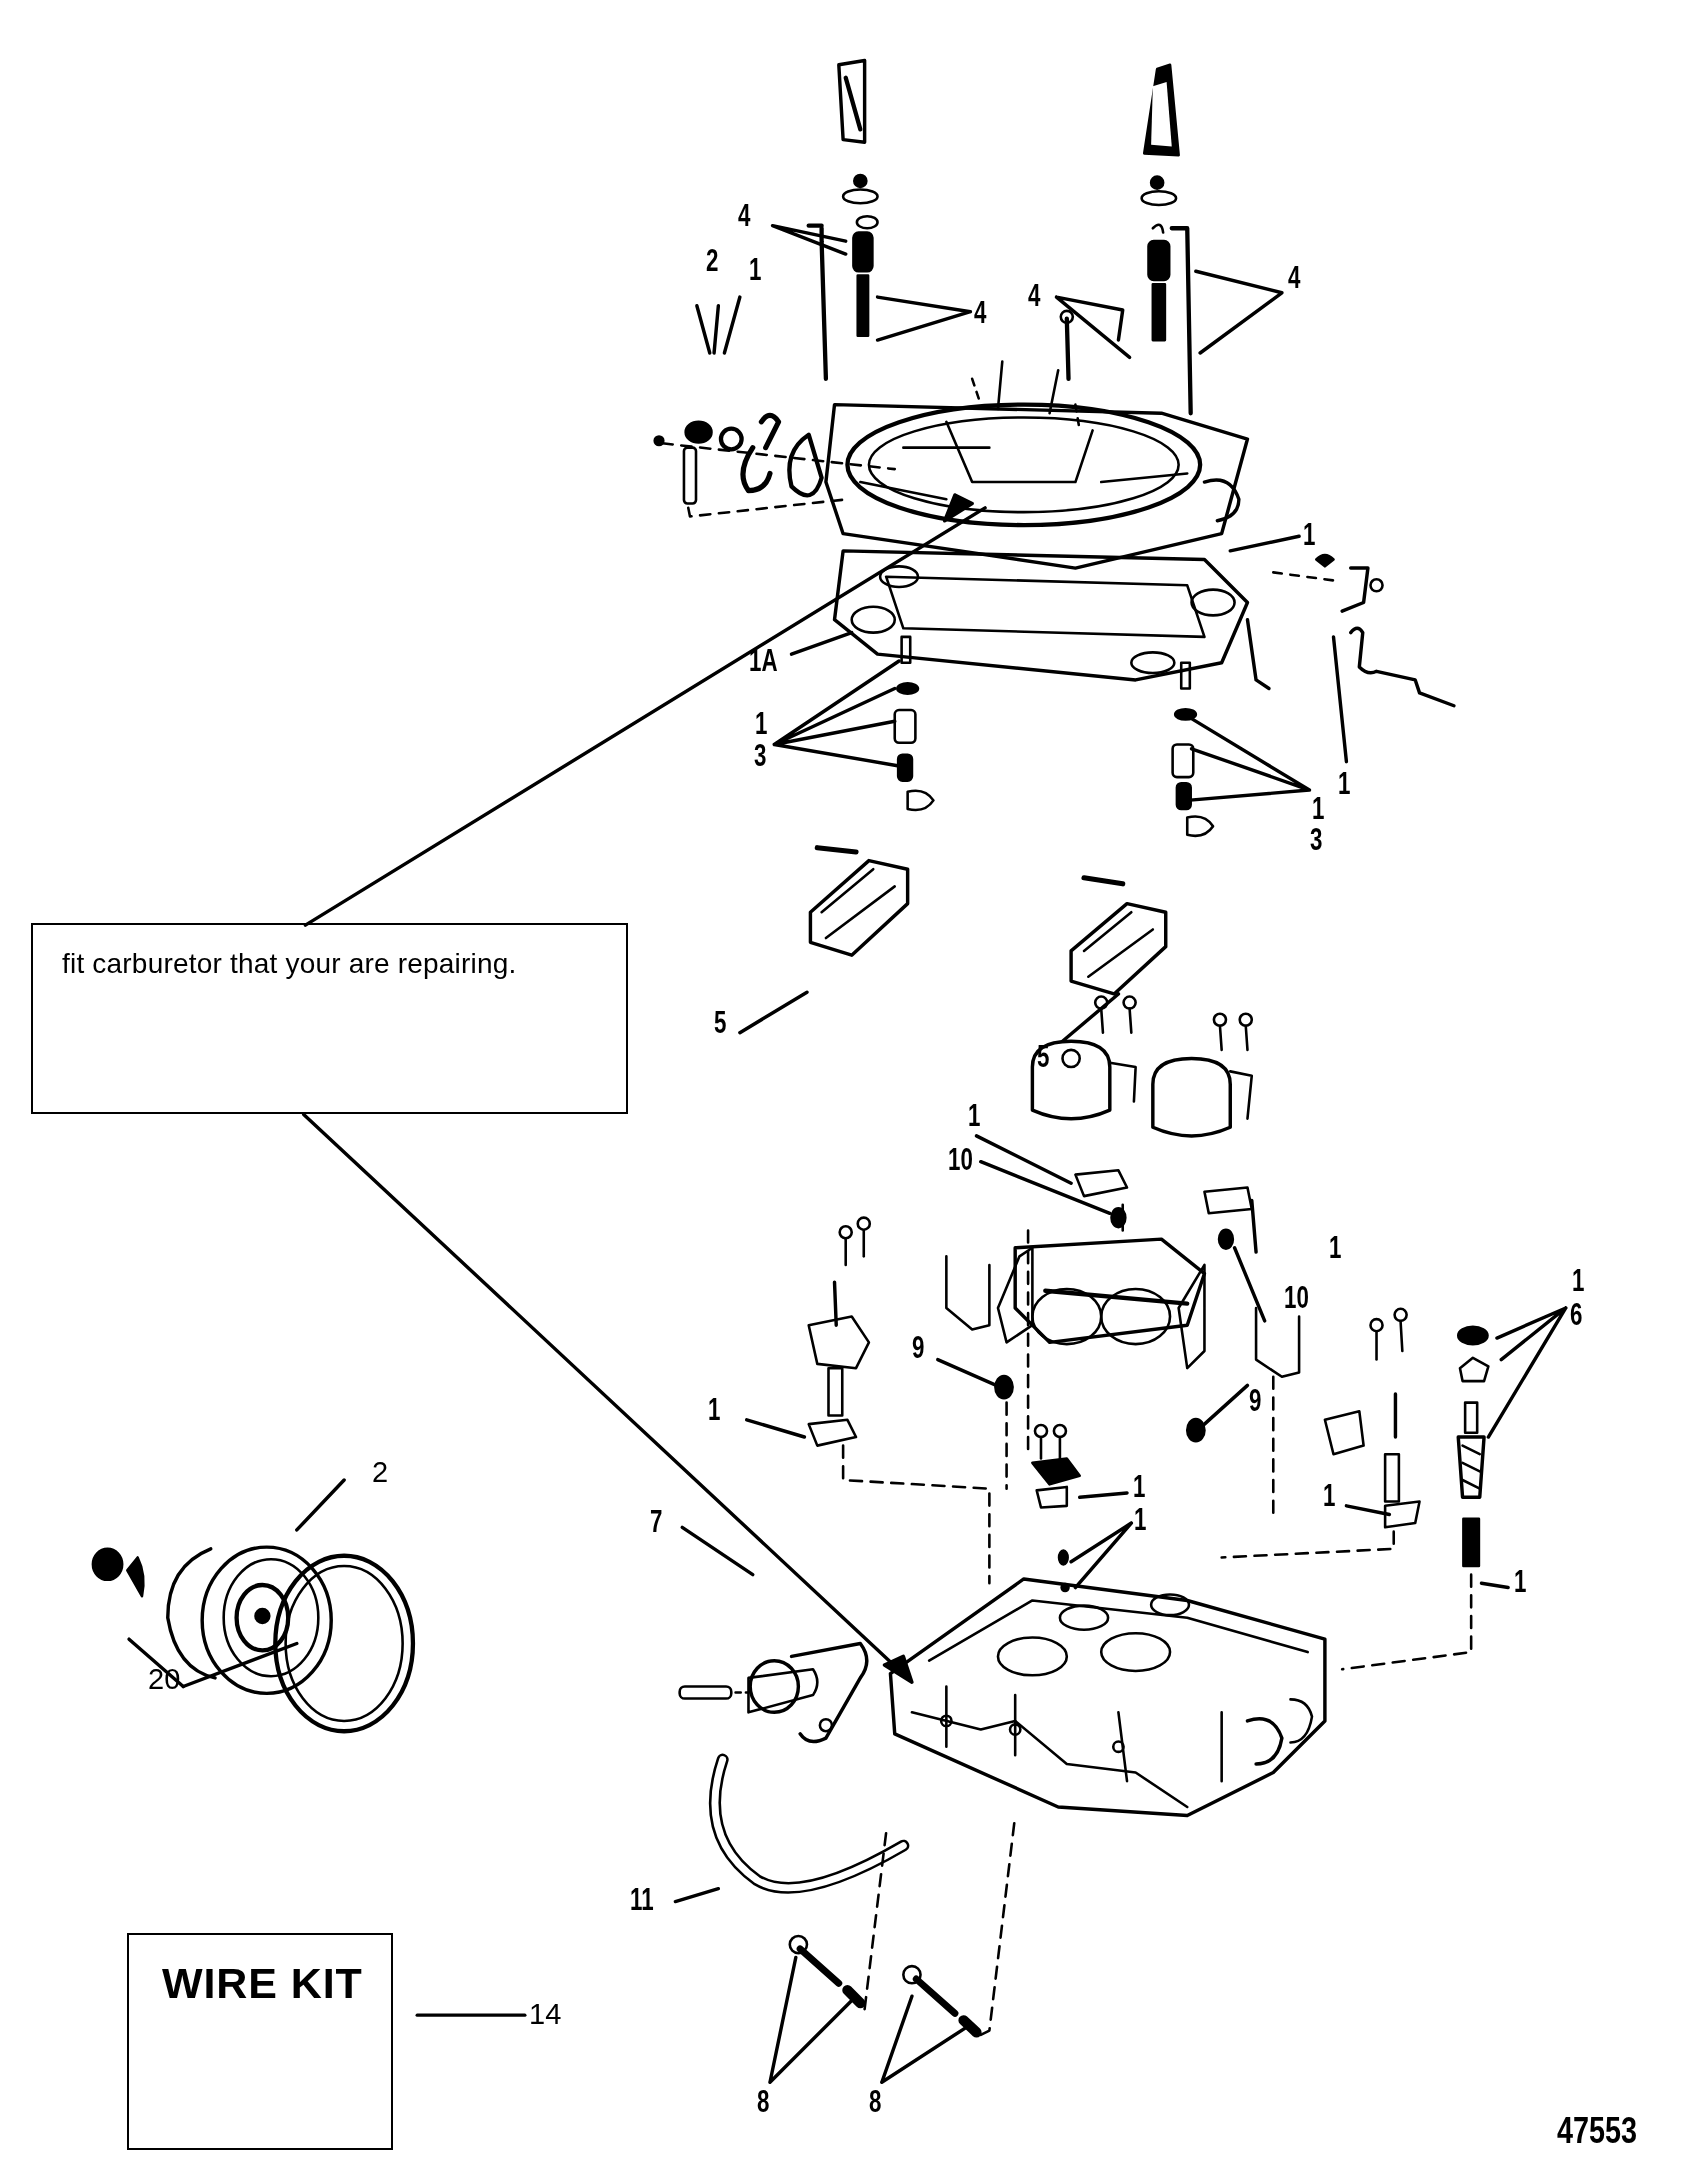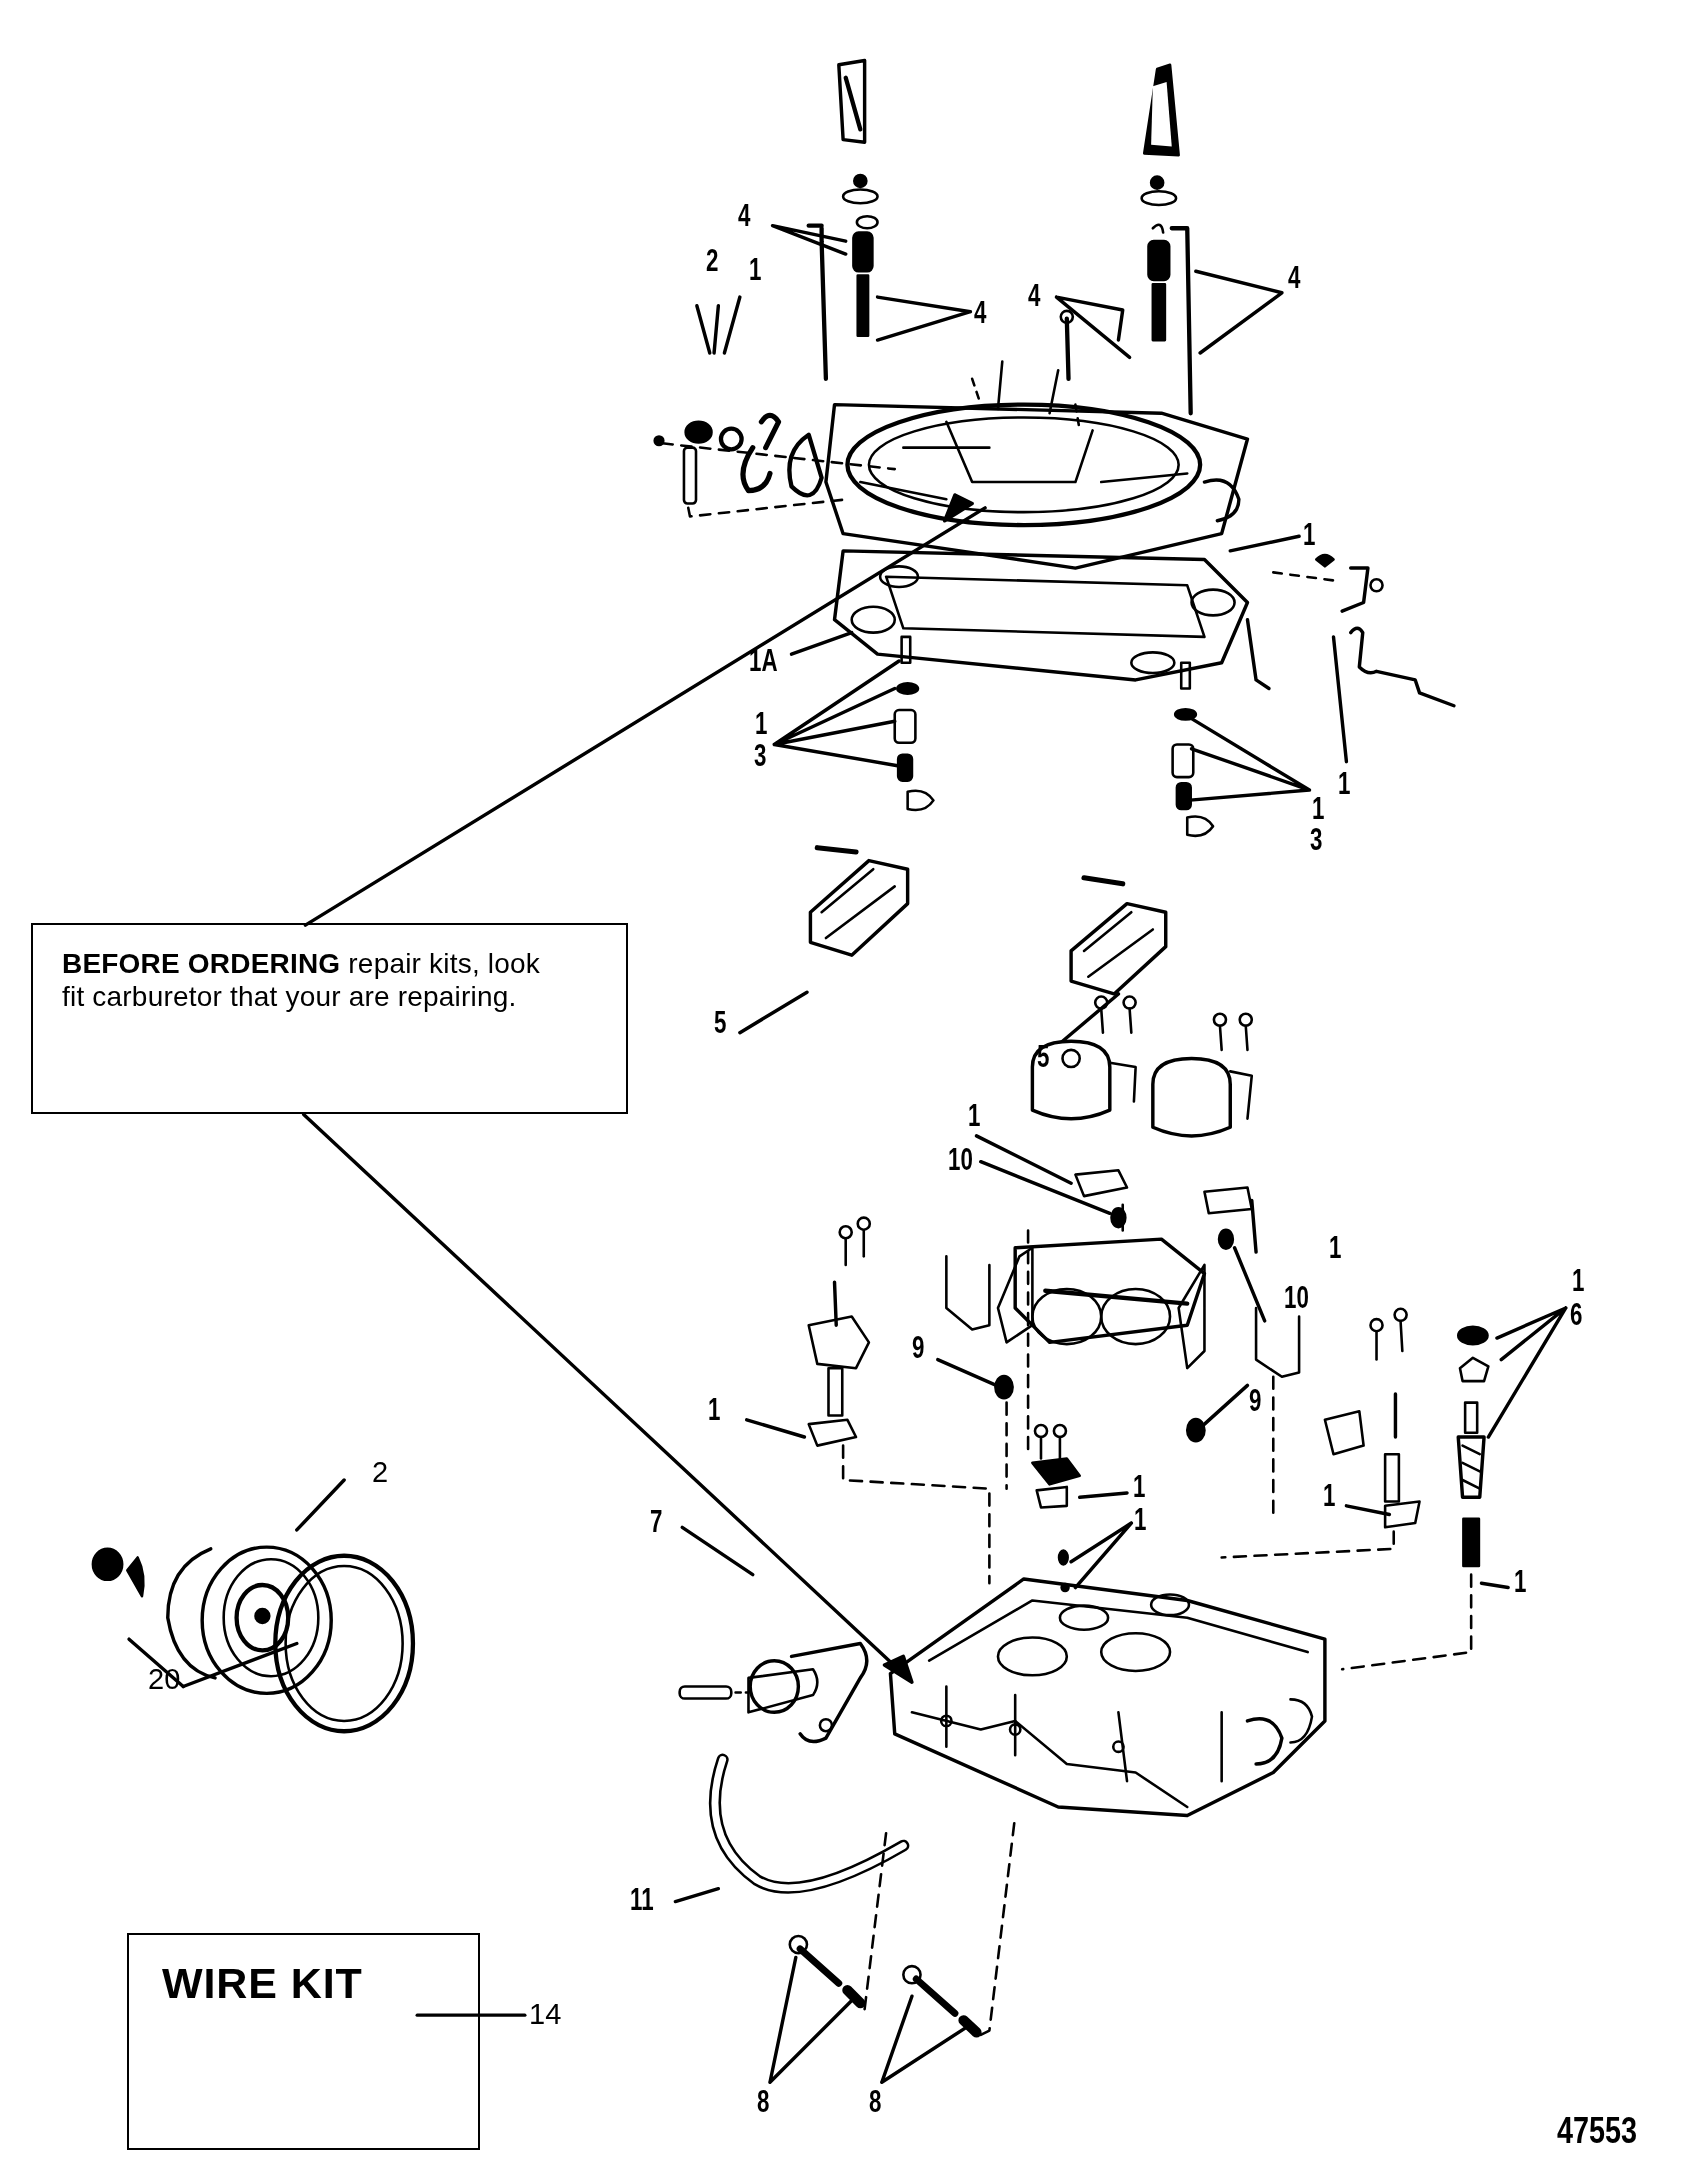--- a/index.html
+++ b/index.html
@@ -2,21 +2,21 @@
 <html style="font-size:13.8px"><head>
 <meta charset="utf-8">
 <style>
   html,body{margin:0;padding:0;background:#fff;}
   body{width:1700px;height:2172px;position:relative;overflow:hidden;font-family:"Liberation Sans",sans-serif;color:#000;}
   #art{position:absolute;left:0;top:0;width:1700px;height:2172px;}
   .lbl{position:absolute;font-family:"Liberation Sans",sans-serif;font-weight:bold;font-size:31px;line-height:1;transform:scaleX(0.72);transform-origin:left top;}
   .lbl.thin{font-weight:normal;transform:none;font-size:29px;}
   .note{position:absolute;left:31px;top:923px;width:597px;height:191px;border:2.6px solid #000;box-sizing:border-box;padding:22.4px 0 0 29px;font-size:28px;line-height:33px;letter-spacing:0.2px;}
   .note b{font-weight:bold;}
-  .wire{position:absolute;left:127px;top:1933px;width:353px;height:217px;border:2.6px solid #000;box-sizing:border-box;}
+  .wire{position:absolute;left:127px;top:1933px;width:266px;height:217px;border:2.6px solid #000;box-sizing:border-box;}
   .wire span{position:absolute;left:33px;top:24px;font-weight:bold;font-size:43px;letter-spacing:0.9px;}
   .fig{position:absolute;left:1557px;top:2110px;font-weight:bold;font-size:36px;transform:scaleX(0.8);transform-origin:left top;}
 </style>
 </head>
 <body>
 
 <svg id="art" viewBox="0 0 1976 2524" xmlns="http://www.w3.org/2000/svg" fill="none" stroke="#000" stroke-width="3" stroke-linecap="round" stroke-linejoin="round">
 
   <g>
     <polygon points="975,75 1005,70 1005,165 980,162" stroke-width="4"></polygon>
@@ -322,21 +322,20 @@
 <span class="lbl" style="left:1514px;top:1566px">1</span>
 
 <span class="lbl" style="left:650px;top:1506px">7</span>
 <span class="lbl" style="left:630px;top:1884px">11</span>
 <span class="lbl" style="left:757px;top:2086px">8</span>
 <span class="lbl" style="left:869px;top:2086px">8</span>
 <span class="lbl thin" style="left:372px;top:1458px">2</span>
 <span class="lbl thin" style="left:148px;top:1665px">20</span>
 
 <div class="note">
-  <div><b>BEFORE ORDERING</b><span> repair kits, look</span></div>
   <div>fit carburetor that your are repairing.</div>
 </div>
 
 <div class="wire">
   <span>WIRE KIT</span>
 </div>
 <span class="lbl thin" style="left:529px;top:2000px">14</span>
 
 <span class="fig">47553</span>
 

